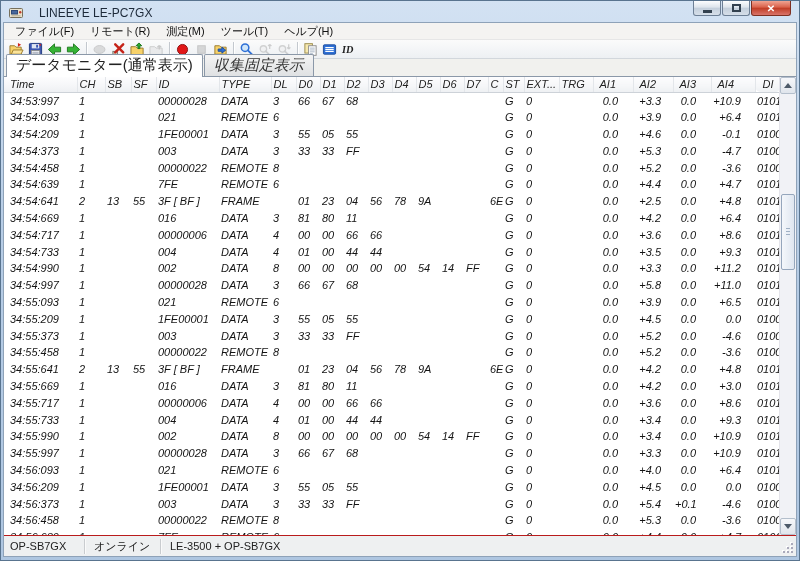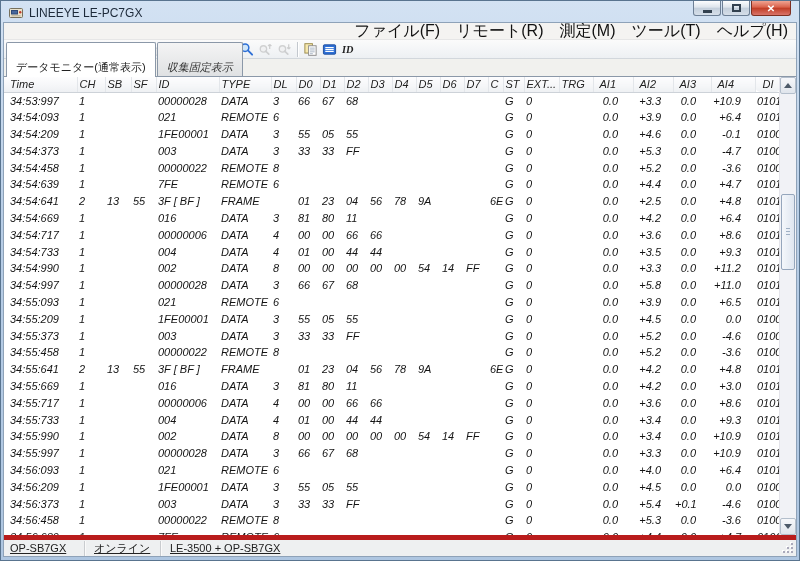--- a/index.html
+++ b/index.html
@@ -1,42 +1,42 @@
 <!DOCTYPE html>
 <html><head>
 <meta charset="utf-8">
 <style>
   html,body{margin:0;padding:0;background:#555;}
   body{width:800px;height:561px;overflow:hidden;font-family:"Liberation Sans",sans-serif;}
   *{box-sizing:border-box;}
   .window{width:800px;height:561px;background:linear-gradient(#d3e2f3,#b7cde6 40%,#aec6e1);
     border:1px solid #59748f;display:flex;flex-direction:column;position:relative;}
   
-  .titlebar{height:21px;display:flex;align-items:center;padding:2px 6px 0 7px;font-size:12px;color:#1d2a3a;}
+  .titlebar{height:21px;display:flex;align-items:center;padding:2px 6px 0 7px;font-size:12px;color:#1d2a3a;gap:10px;}
   .titlebar .app-ic{width:16px;height:16px;margin-right:5px;flex:0 0 auto;}
   .win-controls{position:absolute;top:0;right:8px;display:flex;z-index:5;}
   .wbtn{height:15px;border:1px solid #6d7f95;border-top:none;border-radius:0 0 3px 3px;
     background:linear-gradient(#fcfdfe,#dde4ec 45%,#c3cedb 50%,#d6dfe9);display:flex;align-items:center;justify-content:center;margin-left:1px;cursor:default;}
   .wbtn.min,.wbtn.max{width:28px;}
   .wbtn.close{width:40px;background:linear-gradient(#f0a492,#d9614a 45%,#c03c24 50%,#d9746a);border-color:#7e3022;color:#fff;font-size:10px;font-weight:bold;}
   .minbar{width:9px;height:3px;background:#33414f;margin-top:6px;}
   .maxbox{width:9px;height:8px;border:2px solid #33414f;}
   
   .client{flex:1;margin:0 2px 3px;border:1px solid #8ea2b8;background:#f1f1ee;display:flex;flex-direction:column;overflow:hidden;}
-  .menubar{height:16px;background:#f4f3f1;display:flex;align-items:center;font-size:16px;color:#111;padding-left:3px;flex:0 0 auto;justify-content:flex-end;}
+  .menubar{height:16px;background:#f4f3f1;display:flex;align-items:center;font-size:11px;color:#111;padding-left:3px;flex:0 0 auto;}
   .menu-item{padding:0 8px;line-height:16px;}
   
   .toolbar{height:20px;background:linear-gradient(#fbfbfb,#edf0f3);display:flex;align-items:center;padding-left:3px;border-top:1px solid #e6e6e6;border-bottom:1px solid #d2d7dc;flex:0 0 auto;}
   .tbtn{width:19px;height:18px;display:flex;align-items:center;justify-content:center;border-radius:2px;}
   .tbtn svg{width:15px;height:15px;display:block;}
   .tbtn.disabled{filter:grayscale(1);opacity:.4;}
   .tsep{width:1px;height:15px;background:#c3c8ce;margin:0 3px;box-shadow:1px 0 0 #fff;}
   
   .tabbar{height:17px;background:#f1f1ee;display:flex;align-items:flex-end;padding-left:2px;flex:0 0 auto;position:relative;z-index:2;}
-  .tab{font-size:11px;color:#222;border:1px solid #8b98a8;border-bottom:none;border-radius:2px 2px 0 0;margin-right:1px;padding:17px 9px 1px;white-space:nowrap;margin-top:20px;}
+  .tab{font-size:15px;color:#222;border:1px solid #8b98a8;border-bottom:none;border-radius:2px 2px 0 0;margin-right:1px;padding:1px 9px 1px;white-space:nowrap;margin-top:20px;}
   .tab.active{background:#fff;position:relative;margin-bottom:-1px;padding-bottom:2px;z-index:3;}
   .tab.inactive{background:linear-gradient(#f4f4f4,#dfe1e3);color:#333;font-style:italic;}
   
   .content{height:459px;display:flex;background:#fff;border-top:1px solid #8b98a8;overflow:hidden;flex:0 0 auto;position:relative;z-index:1;}
   .gridwrap{width:777px;overflow:hidden;}
   table{border-collapse:collapse;table-layout:fixed;width:777px;font-size:11px;font-style:italic;}
   th{height:15px;font-weight:normal;text-align:left;color:#222;
      background:linear-gradient(#fdfdfe,#f5f6f8 60%,#eef0f3);
      border-right:1px solid #e3e6ea;border-bottom:1px solid #cdd2d8;
      padding:0 0 0 2px;white-space:nowrap;overflow:hidden;}
@@ -53,21 +53,21 @@
   .vscroll{width:17px;background:#f1f2f6;border-left:1px solid #e4e4ea;display:flex;flex-direction:column;flex:0 0 auto;}
   .sbtn{height:17px;flex:0 0 auto;background:linear-gradient(#f6f7fa,#e0e5ec);border:1px solid #b4bfcc;border-radius:2px;display:flex;align-items:center;justify-content:center;}
   .tri-up{width:0;height:0;border-left:4px solid transparent;border-right:4px solid transparent;border-bottom:5px solid #4d5a69;}
   .tri-down{width:0;height:0;border-left:4px solid transparent;border-right:4px solid transparent;border-top:5px solid #4d5a69;}
   .strack{flex:1;position:relative;}
   .sthumb{position:absolute;top:100px;left:1px;right:1px;height:76px;border:1px solid #95a6bc;border-radius:2px;
     background:linear-gradient(90deg,#f4f7fb,#dfe6f0);}
   .sthumb::after{content:"";position:absolute;left:4px;right:4px;top:33px;height:1px;background:#9fb0c4;
     box-shadow:0 3px 0 #9fb0c4,0 6px 0 #9fb0c4;}
   
-  .statusbar{height:21px;background:#eef0f1;border-top:5px solid #b91c1c;display:flex;align-items:center;font-size:11px;color:#222;flex:0 0 auto;position:relative;text-decoration:underline;}
+  .statusbar{height:21px;background:#eef0f1;border-top:1px solid #b91c1c;display:flex;align-items:center;font-size:11px;color:#222;flex:0 0 auto;position:relative;}
   .ssec{height:15px;display:flex;align-items:center;padding:0 6px;border-right:1px solid #c9cccf;box-shadow:1px 0 0 #fafafa;white-space:nowrap;overflow:hidden;}
   .ssec.s1{width:81px;}
   .ssec.s2{width:267px;}
   .ssec.s3{width:76px;padding-left:9px;}
   .ssec.s4{flex:1;border-right:none;box-shadow:none;padding-left:9px;}
   .grip{position:absolute;right:2px;bottom:2px;width:12px;height:12px;}
   .grip i{position:absolute;width:2px;height:2px;background:#aab;box-shadow:-1px -1px 0 #fff;}
   .grip i:nth-child(1){right:1px;bottom:1px;}
   .grip i:nth-child(2){right:5px;bottom:1px;}
   .grip i:nth-child(3){right:1px;bottom:5px;}

